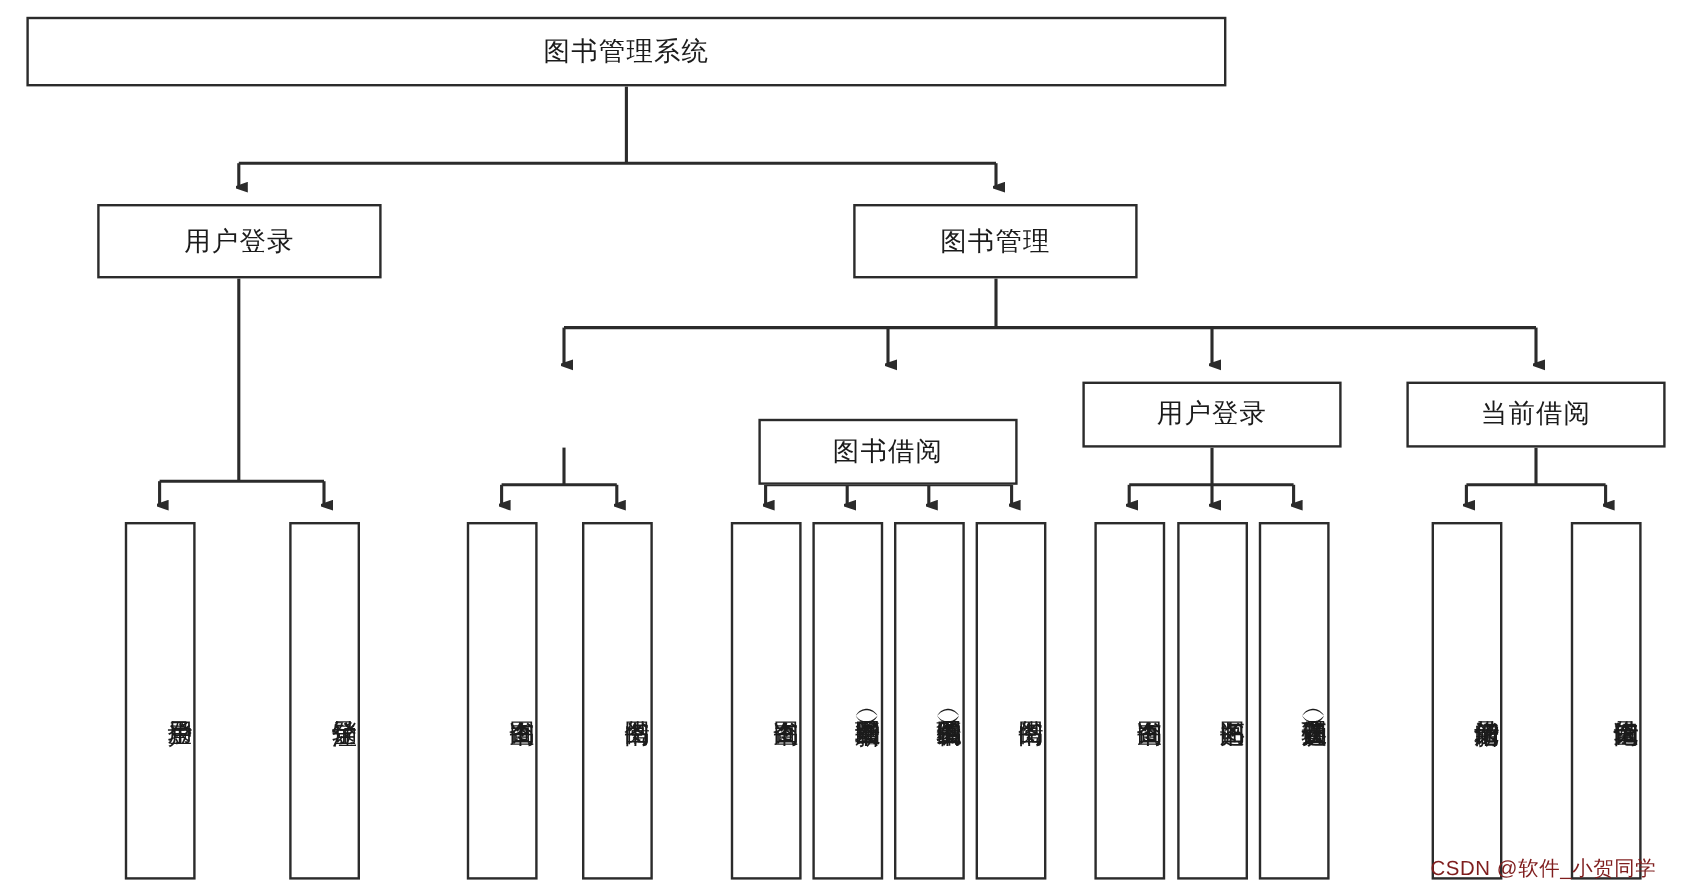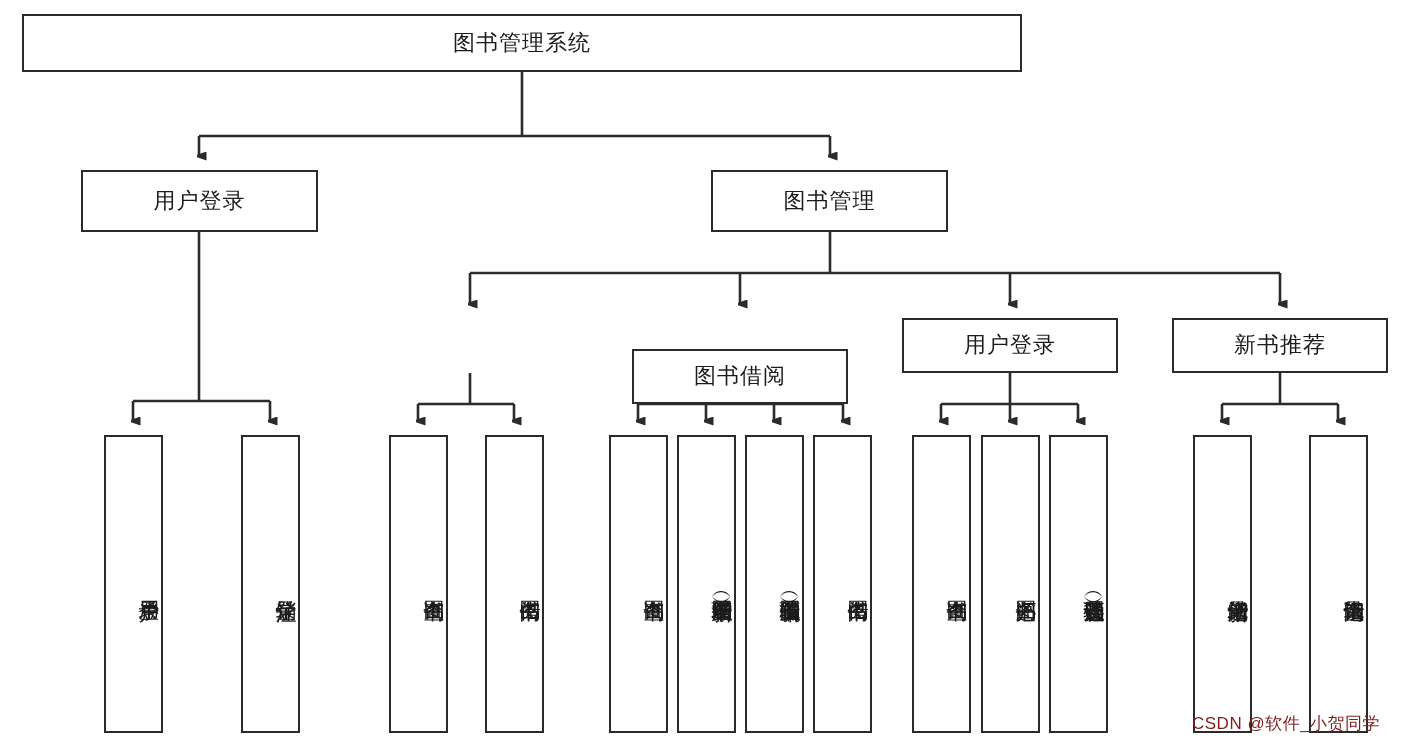--- a/index.html
+++ b/index.html
@@ -135,21 +135,21 @@
     <span>图书管理</span>
   </div>
 
   <div class="node h" style="left:632px; top:318px; width:216px; height:55px;margin-top:31px;">
     <span>图书借阅</span>
   </div>
   <div class="node h" style="left:902px; top:318px; width:216px; height:55px;">
     <span>用户登录</span>
   </div>
   <div class="node h" style="left:1172px; top:318px; width:216px; height:55px;">
-    <span>新书推荐</span>
+    <span>当前借阅</span>
   </div>
 
   <div class="node v" style="left:104px; top:435px; width:59px; height:298px;">
     <span>用户登录</span>
   </div>
   <div class="node v" style="left:241px; top:435px; width:59px; height:298px;">
     <span>注销登录</span>
   </div>
 
   <div class="node v" style="left:389px; top:435px; width:59px; height:298px;">

